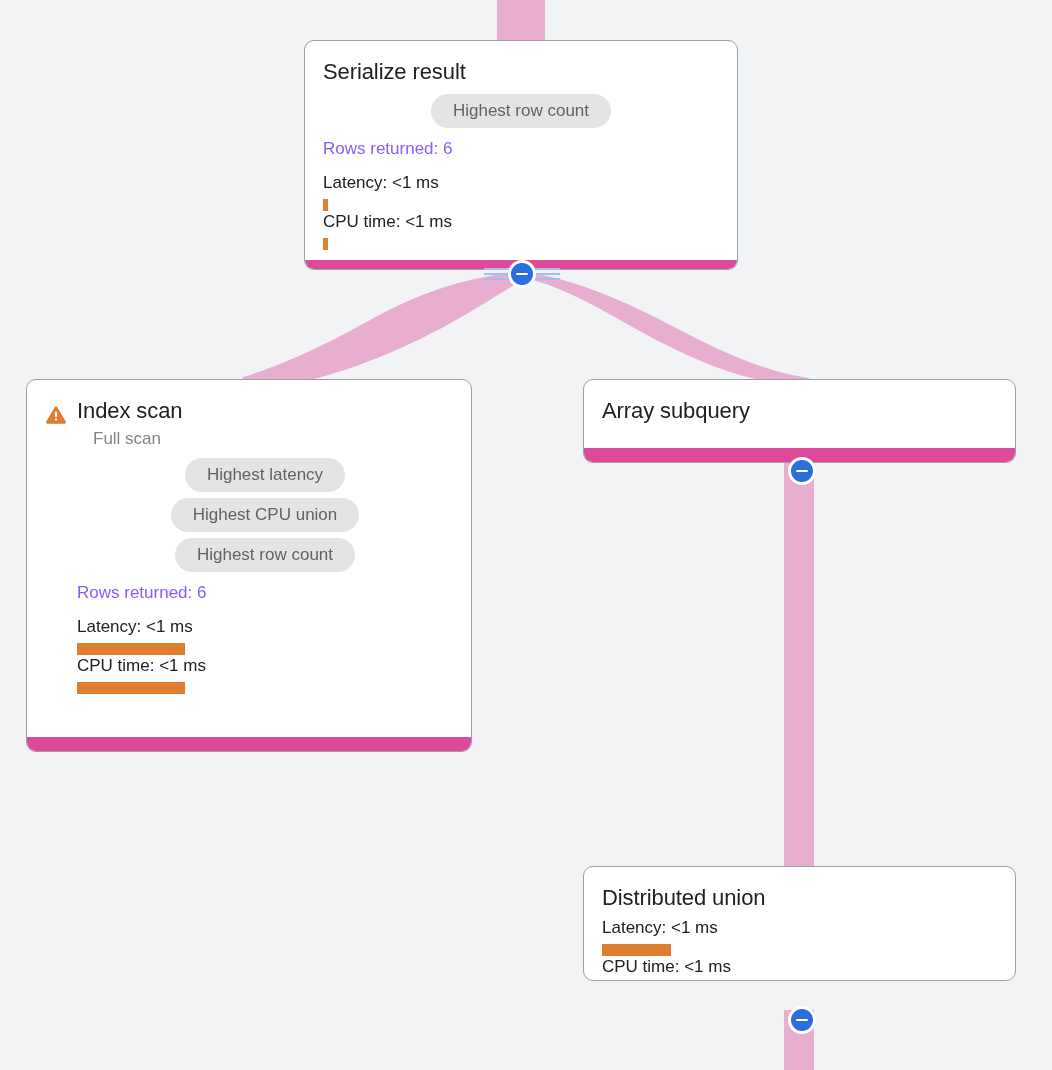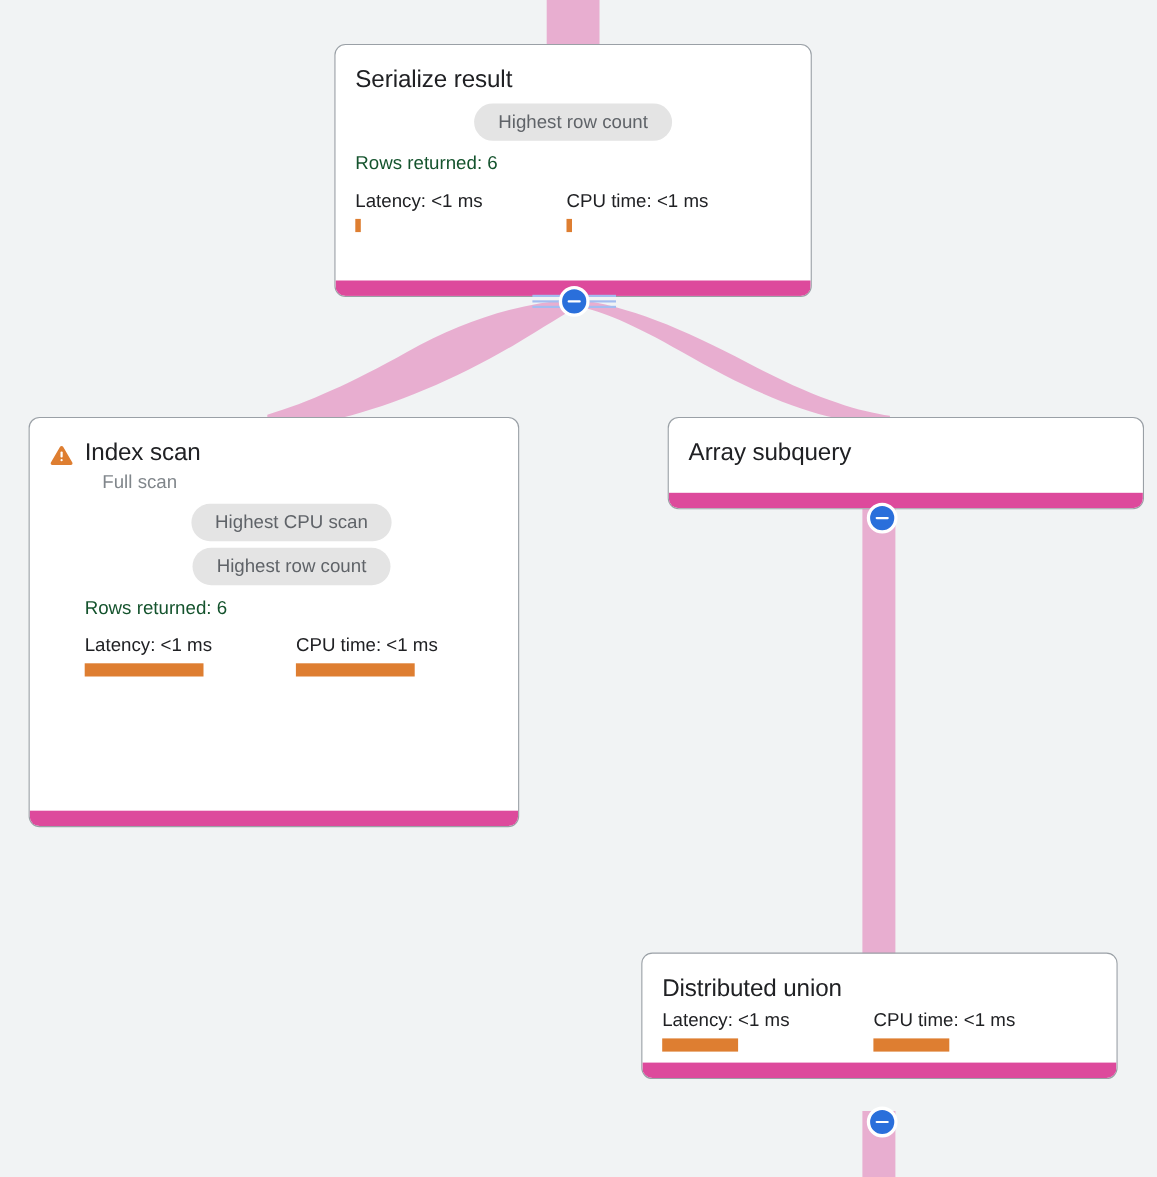--- a/index.html
+++ b/index.html
@@ -51,21 +51,21 @@
     box-sizing: border-box;
   }
   .node-footer {
     flex: 0 0 auto;
     height: 14px;
     background: #dd4a9c;
   }
 
   .node-title-row {
     display: flex;
-    align-items: center;
+    align-items: flex-end;
     gap: 10px;
   }
   .warn-icon {
     flex: 0 0 auto;
     width: 22px;
     height: 22px;
     margin-top: 6px;
   }
   .node-title {
     font-size: 22px;
@@ -98,27 +98,28 @@
     border-radius: 999px;
     font-size: 17px;
     line-height: 20px;
     padding: 7px 22px;
     white-space: nowrap;
   }
 
   .rows-returned {
     font-size: 17px;
     line-height: 24px;
-    color: #14532d;
+    color: #8b5cf6;
     margin-top: 9px;
   }
 
   .metrics {
     margin-top: 11px;
     display: flex;
+    flex-direction: column;
   }
   .metric {
     box-sizing: border-box;
   }
   .metric-label {
     font-size: 17px;
     line-height: 22px;
     color: #202124;
     white-space: nowrap;
   }
@@ -240,39 +241,40 @@
         <svg class="warn-icon" viewBox="0 0 24 24" xmlns="http://www.w3.org/2000/svg">
           <path d="M12 2.6c.62 0 1.2.33 1.52.87l9.1 15.6c.65 1.12-.16 2.53-1.46 2.53H2.84
                    c-1.3 0-2.11-1.41-1.46-2.53l9.1-15.6c.32-.54.9-.87 1.52-.87z" fill="#de7e31"></path>
           <rect x="10.9" y="8.2" width="2.2" height="6" rx="1" fill="#ffffff"></rect>
           <rect x="10.9" y="15.6" width="2.2" height="2.3" rx="1.1" fill="#ffffff"></rect>
         </svg>
         <div class="node-title">Index scan</div>
       </div>
       <div class="node-sub muted" style="margin-left:48px; margin-top:0;">Full scan</div>
       <div class="chips" style="margin-left:32px;">
-        <div class="chip">Highest CPU scan</div>
+        <div class="chip">Highest latency</div>
+        <div class="chip">Highest CPU union</div>
         <div class="chip">Highest row count</div>
       </div>
       <div class="rows-returned" style="margin-left:32px;">Rows returned: 6</div>
       <div class="metrics" style="margin-left:32px;">
         <div class="metric" style="width:192px;">
           <div class="metric-label">Latency: &lt;1 ms</div>
           <div class="metric-bar" style="width:108px;"></div>
         </div>
         <div class="metric">
           <div class="metric-label">CPU time: &lt;1 ms</div>
           <div class="metric-bar" style="width:108px;"></div>
         </div>
       </div>
     </div>
     <div class="node-footer"></div>
   </div>
 
-  <div class="node" style="left:607px; top:379px; width:433px; height:84px;">
+  <div class="node" style="left:583px; top:379px; width:433px; height:84px;">
     <div class="node-body" style="padding-bottom:6px;">
       <div class="node-title-row">
         <div class="node-title">Array subquery</div>
       </div>
     </div>
     <div class="node-footer"></div>
   </div>
 
   <div class="collapse-toggle" style="left:788px; top:457px;">
     <span class="minus"></span>

